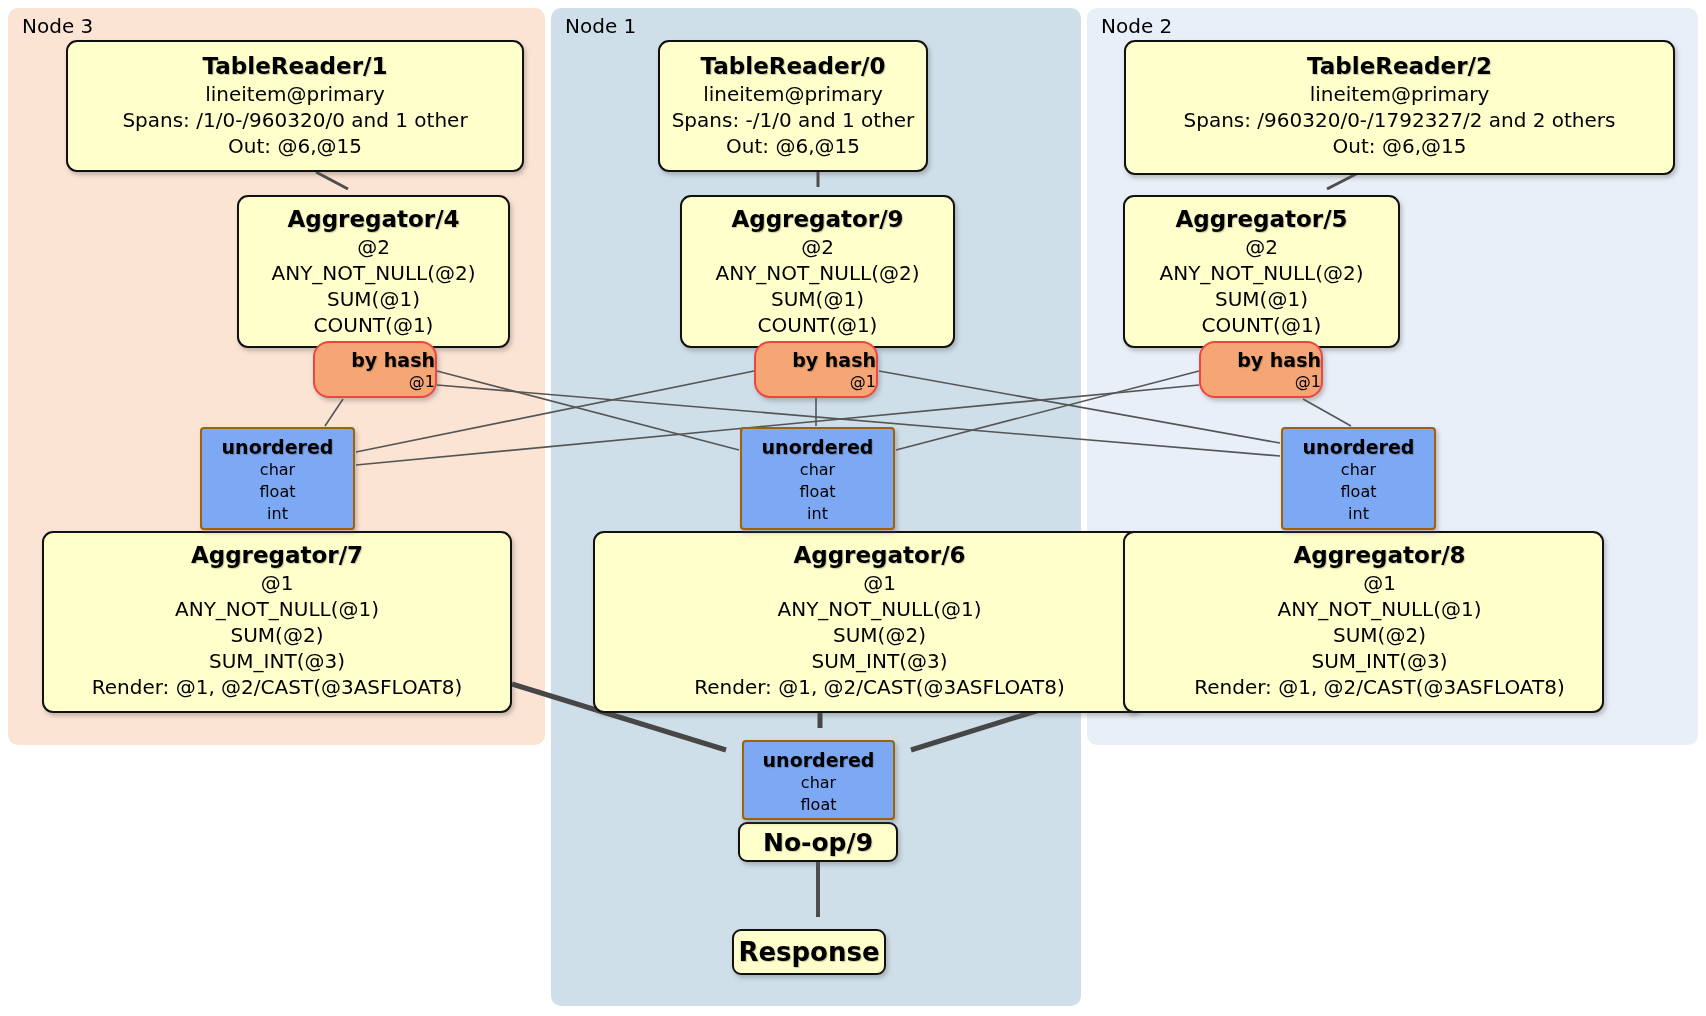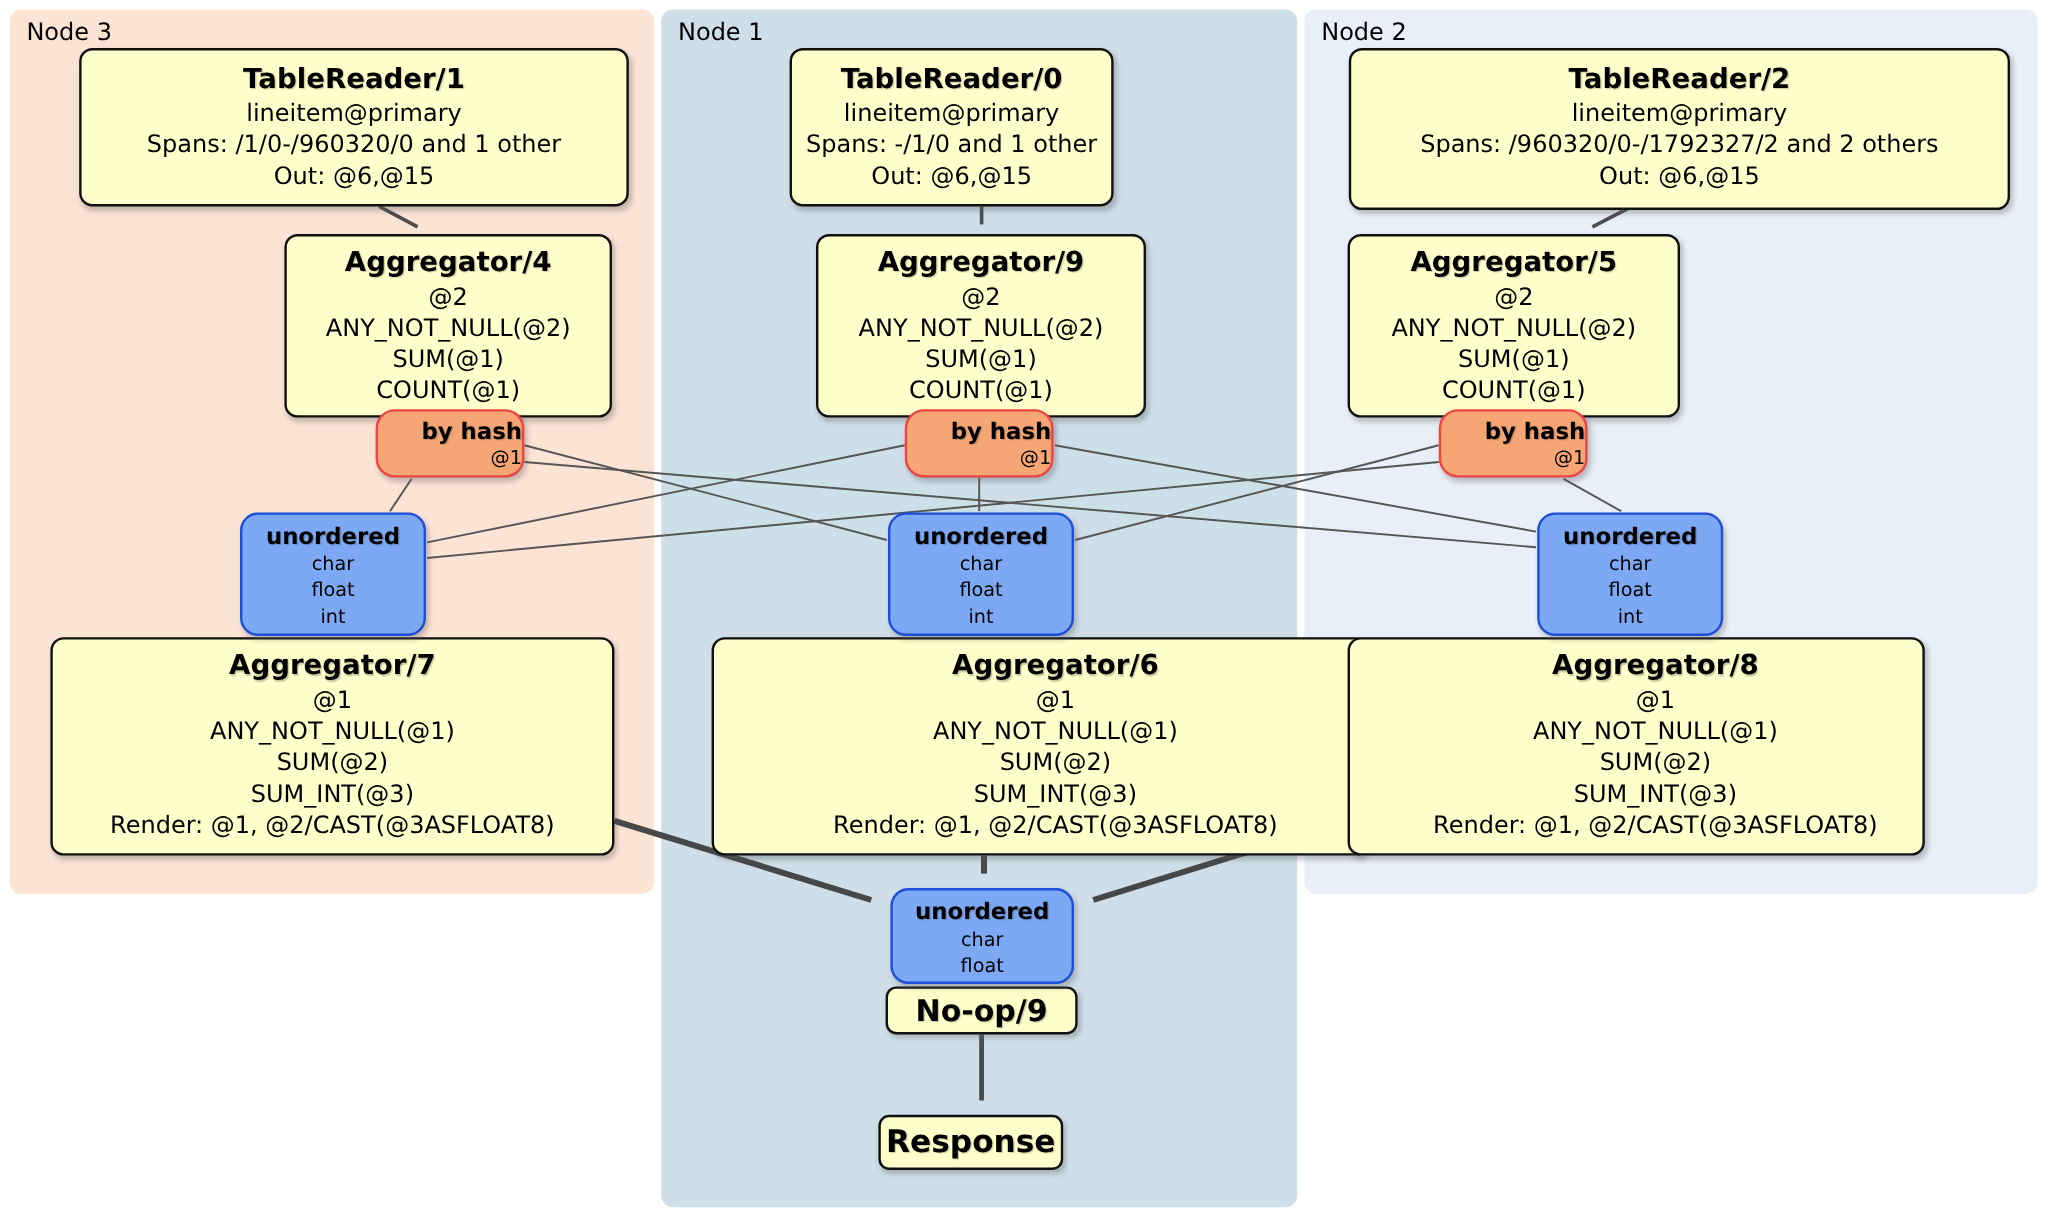--- a/index.html
+++ b/index.html
@@ -18,21 +18,21 @@
   .op-line{font-size:20px;line-height:26px;white-space:nowrap;}
   .tr{padding-top:9px;}
   .agg{padding-top:7px;}
   .router{position:absolute;text-align:right;box-sizing:border-box;z-index:3;
           background:#f6a674;border:2px solid #ef4444;border-radius:16px;
           box-shadow:2px 3px 4px rgba(90,90,90,.35);padding-top:5px;}
   .router-title{font-size:19px;font-weight:bold;line-height:24px;
                 text-shadow:1px 1px 1px rgba(0,0,0,.2);}
   .router-key{font-size:16px;line-height:20px;}
   .sync{position:absolute;text-align:center;box-sizing:border-box;z-index:3;
-        background:#7da8f3;border:2px solid #1d4ed8;border-radius:15px;
+        background:#7da8f3;border:2px solid #a16207;border-radius:4px;
         box-shadow:2px 3px 4px rgba(90,90,90,.35);padding-top:6px;}
   .sync-title{font-size:19px;font-weight:bold;line-height:24px;
               text-shadow:1px 1px 1px rgba(0,0,0,.2);}
   .sync-col{font-size:16px;line-height:22px;}
   .noop{padding-top:1px;}
   .noop .op-title{font-size:25px;line-height:36px;}
   .resp{padding-top:1px;}
   .resp .op-title{font-size:26px;line-height:41px;}
   #edges{position:absolute;left:0;top:0;z-index:1;}
   #edges path,#edges line{fill:none;}

